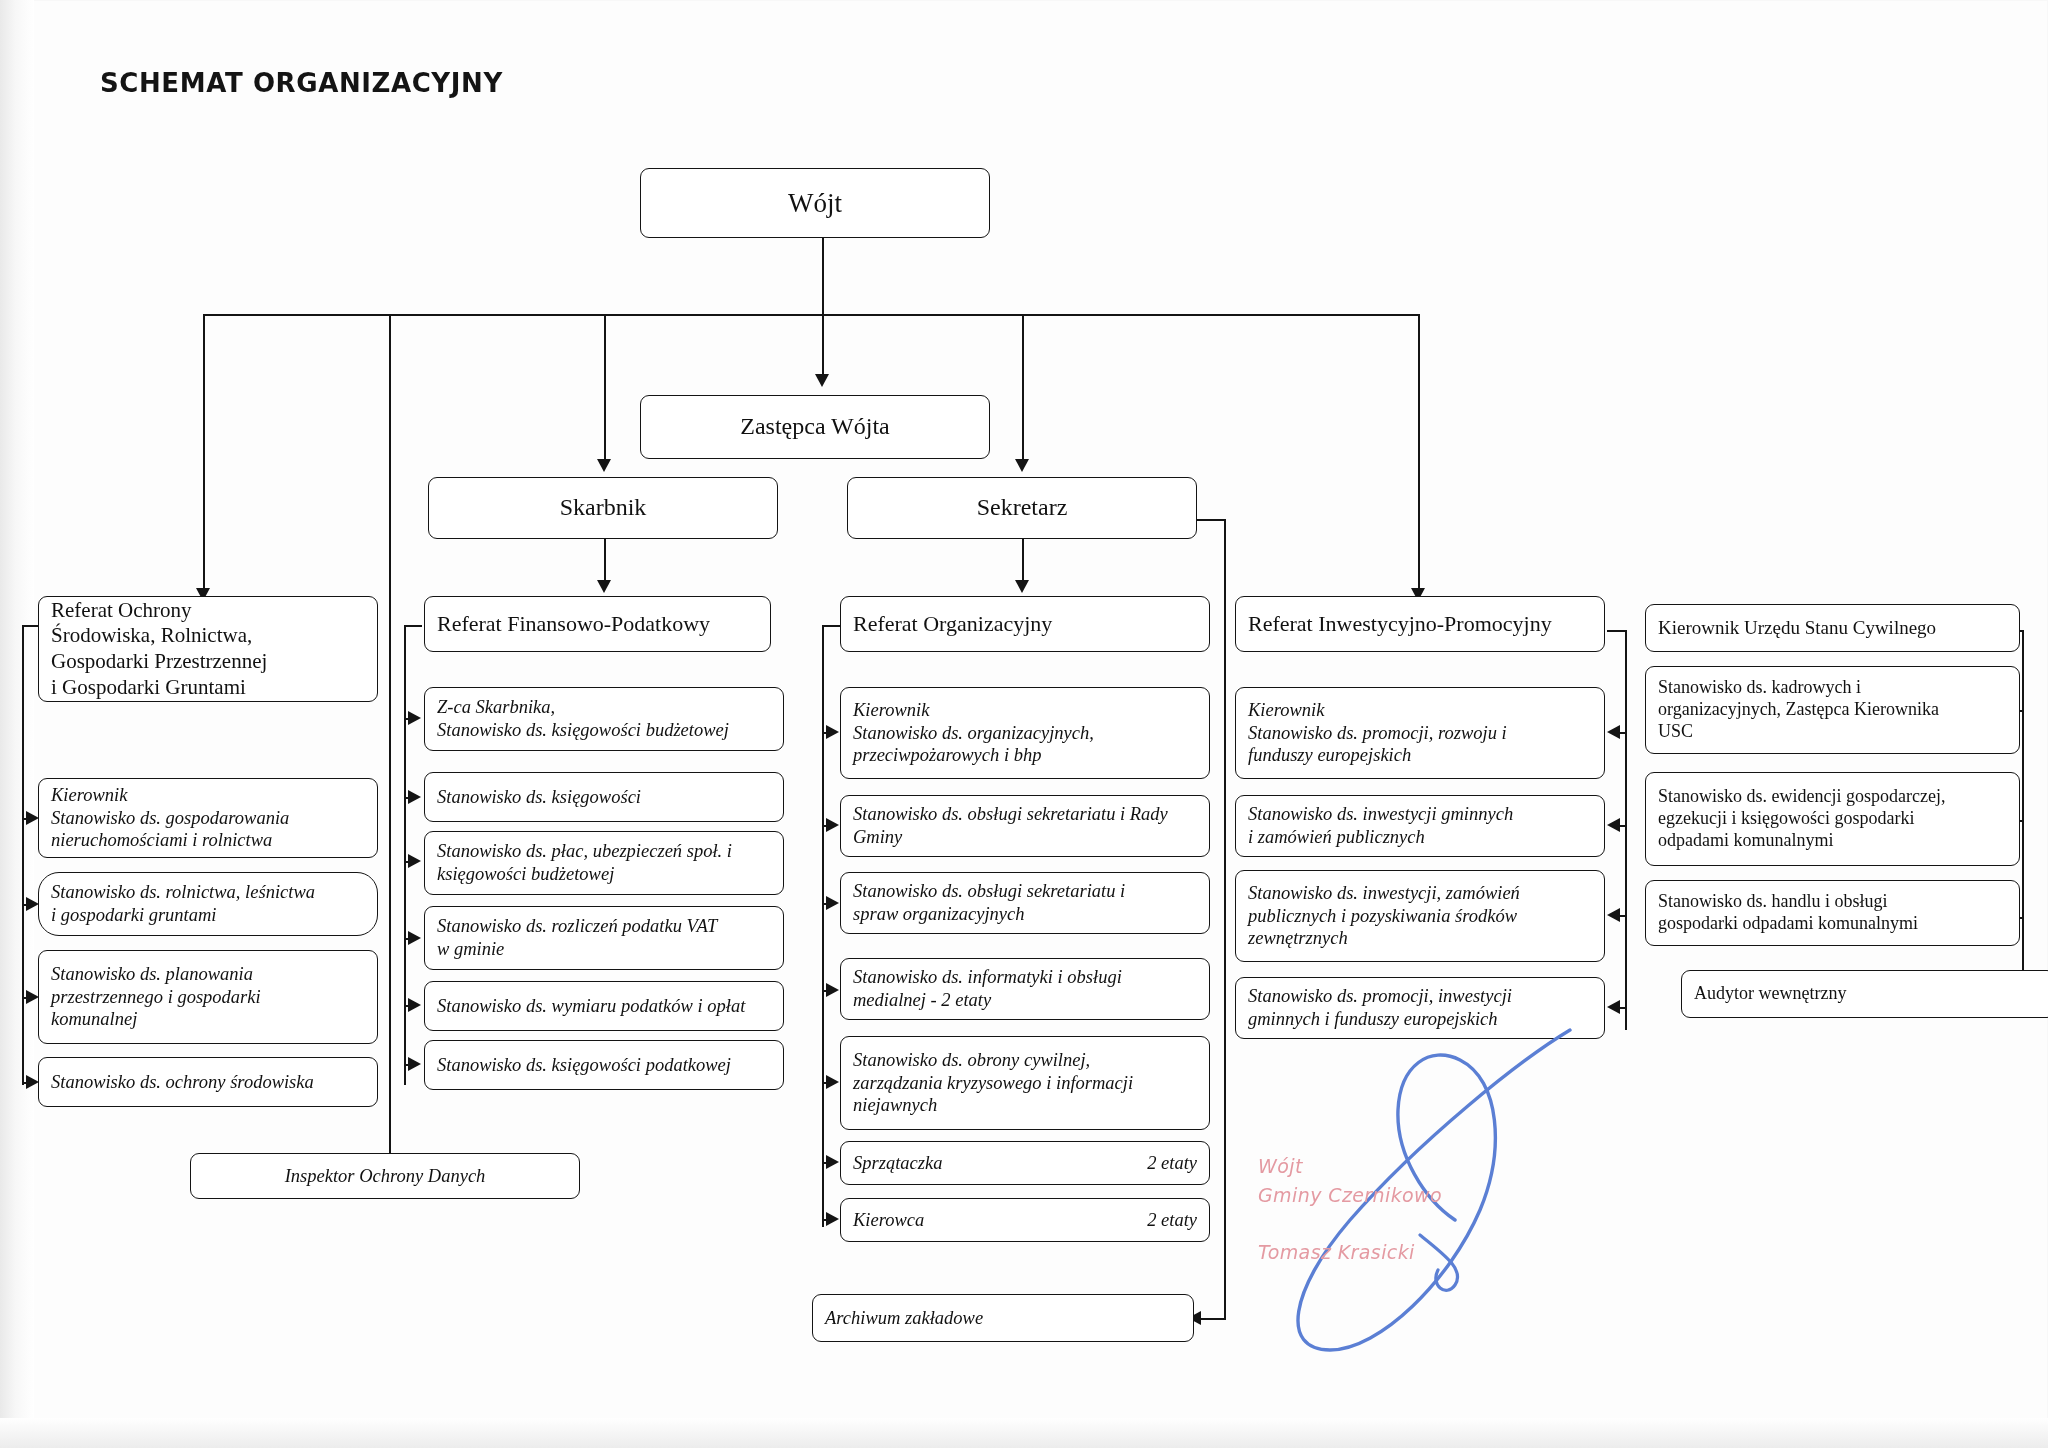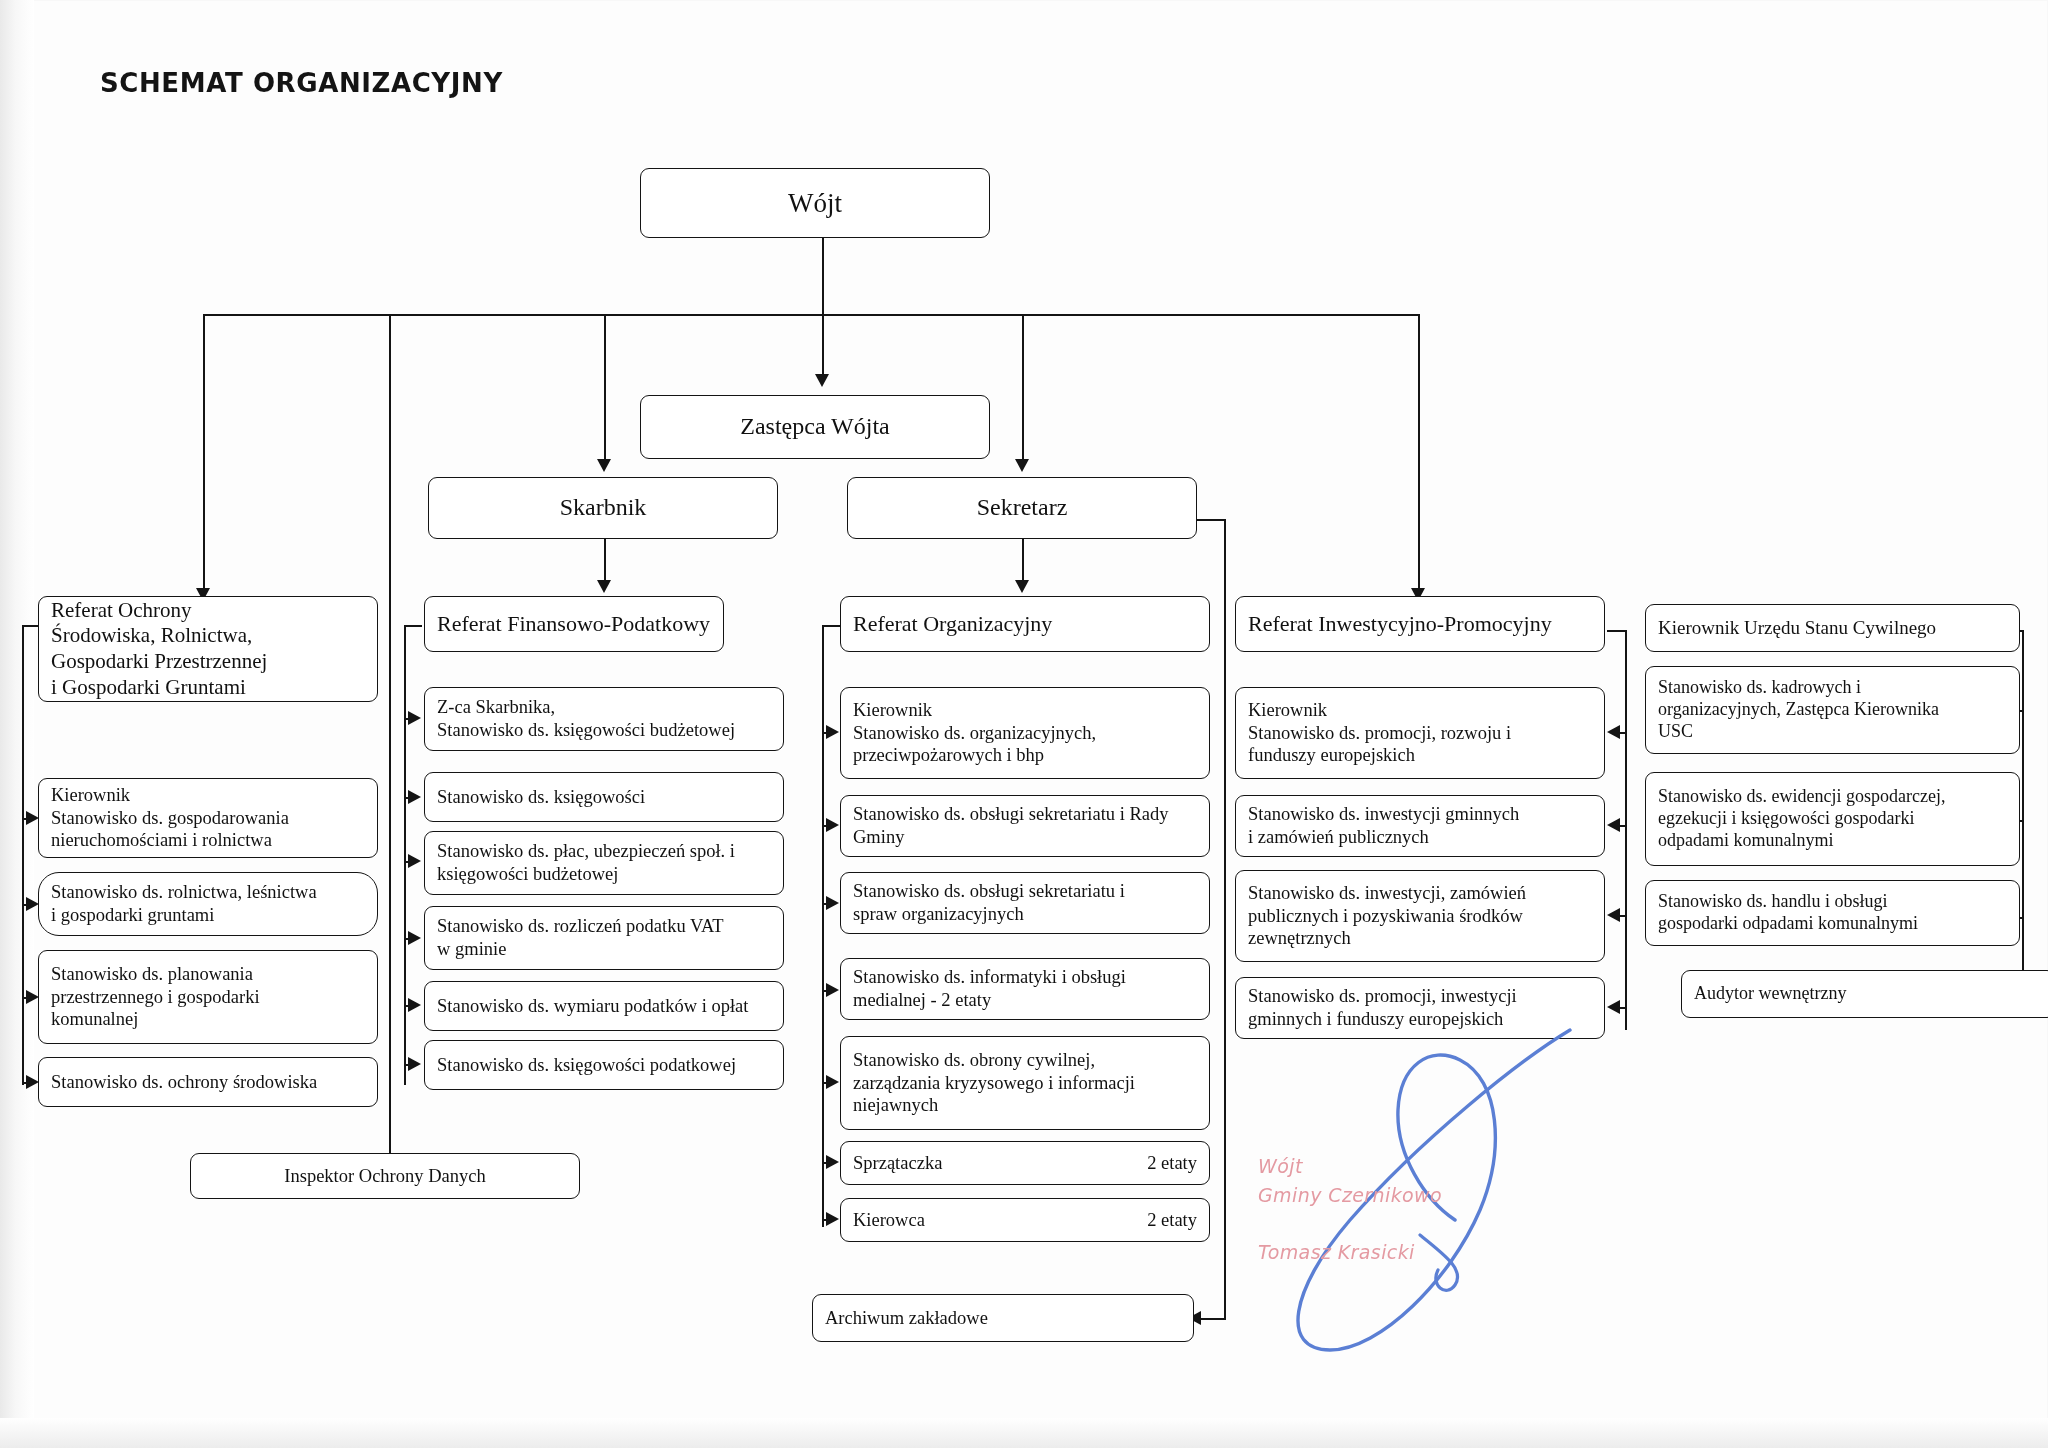--- a/index.html
+++ b/index.html
@@ -66,21 +66,21 @@
     width: 100%;
     white-space: pre-line;
   }
   .box.center { justify-content: center; text-align: center; }
   .box.center .txt { text-align: center; }
 
   .lvl1 { font-size: 27px; }
   .lvl2 { font-size: 24px; }
   .lvl3 { font-size: 24px; }
   .head { font-size: 22px; }
-  .leaf { font-size: 18.5px; }
+  .leaf { font-size: 18.5px; font-style: italic; }
   .leaf-s { font-size: 18px; }
   .rowline {
     display: flex;
     width: 100%;
     justify-content: space-between;
     align-items: baseline;
   }
 
   
   .v, .h {
@@ -276,21 +276,21 @@
   </div>
   <div class="box leaf" style="left:38px; top:950px; width:340px; height:94px;">
     <span class="txt">Stanowisko ds. planowania
 przestrzennego i gospodarki
 komunalnej</span>
   </div>
   <div class="box leaf" style="left:38px; top:1057px; width:340px; height:50px;">
     <span class="txt">Stanowisko ds. ochrony środowiska</span>
   </div>
 
-  <div class="box head" style="left:424px; top:596px; width:300px; height:56px;">
+  <div class="box head" style="left:424px; top:596px; width:347px; height:56px;">
     <span class="txt">Referat Finansowo-Podatkowy</span>
   </div>
   <div class="box leaf" style="left:424px; top:687px; width:360px; height:64px;">
     <span class="txt">Z-ca Skarbnika,
 Stanowisko ds. księgowości budżetowej</span>
   </div>
   <div class="box leaf" style="left:424px; top:772px; width:360px; height:50px;">
     <span class="txt">Stanowisko ds. księgowości</span>
   </div>
   <div class="box leaf" style="left:424px; top:831px; width:360px; height:64px;">

